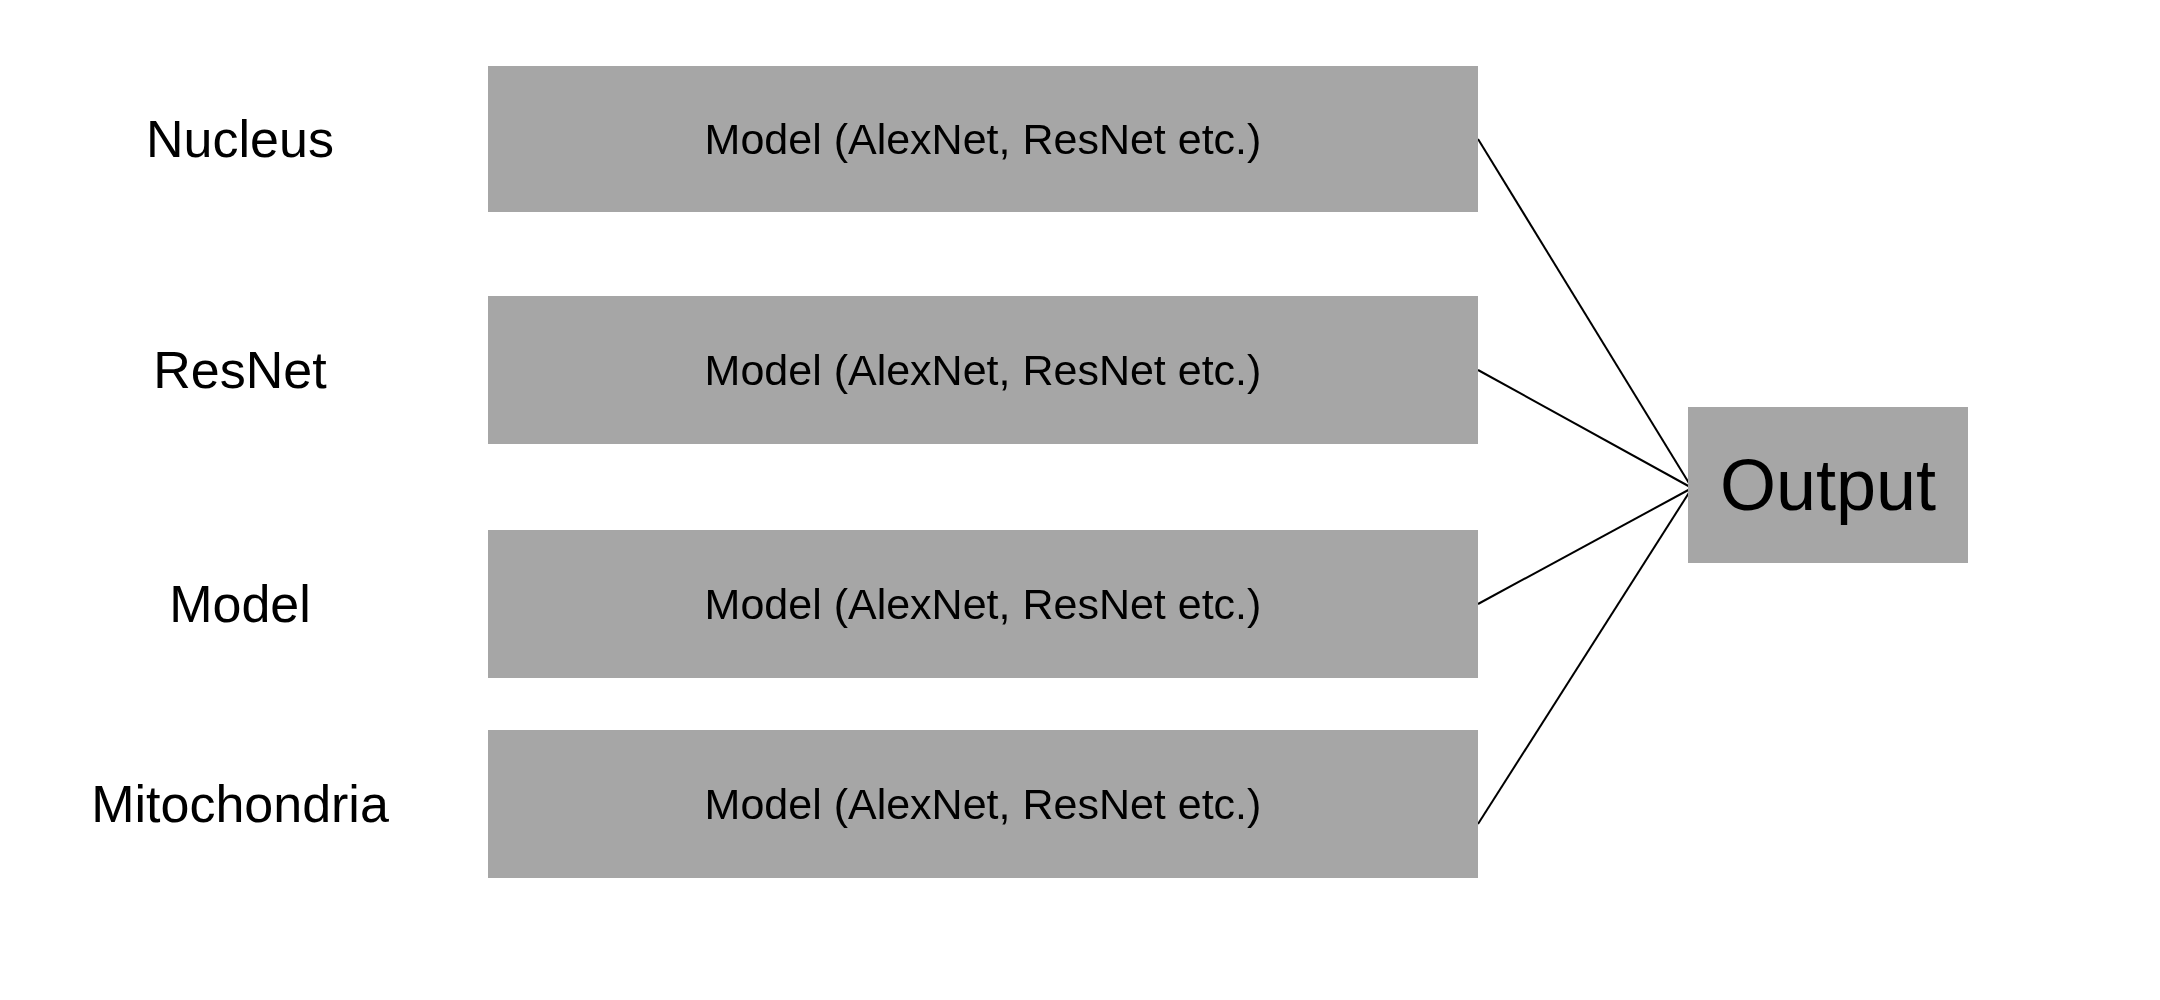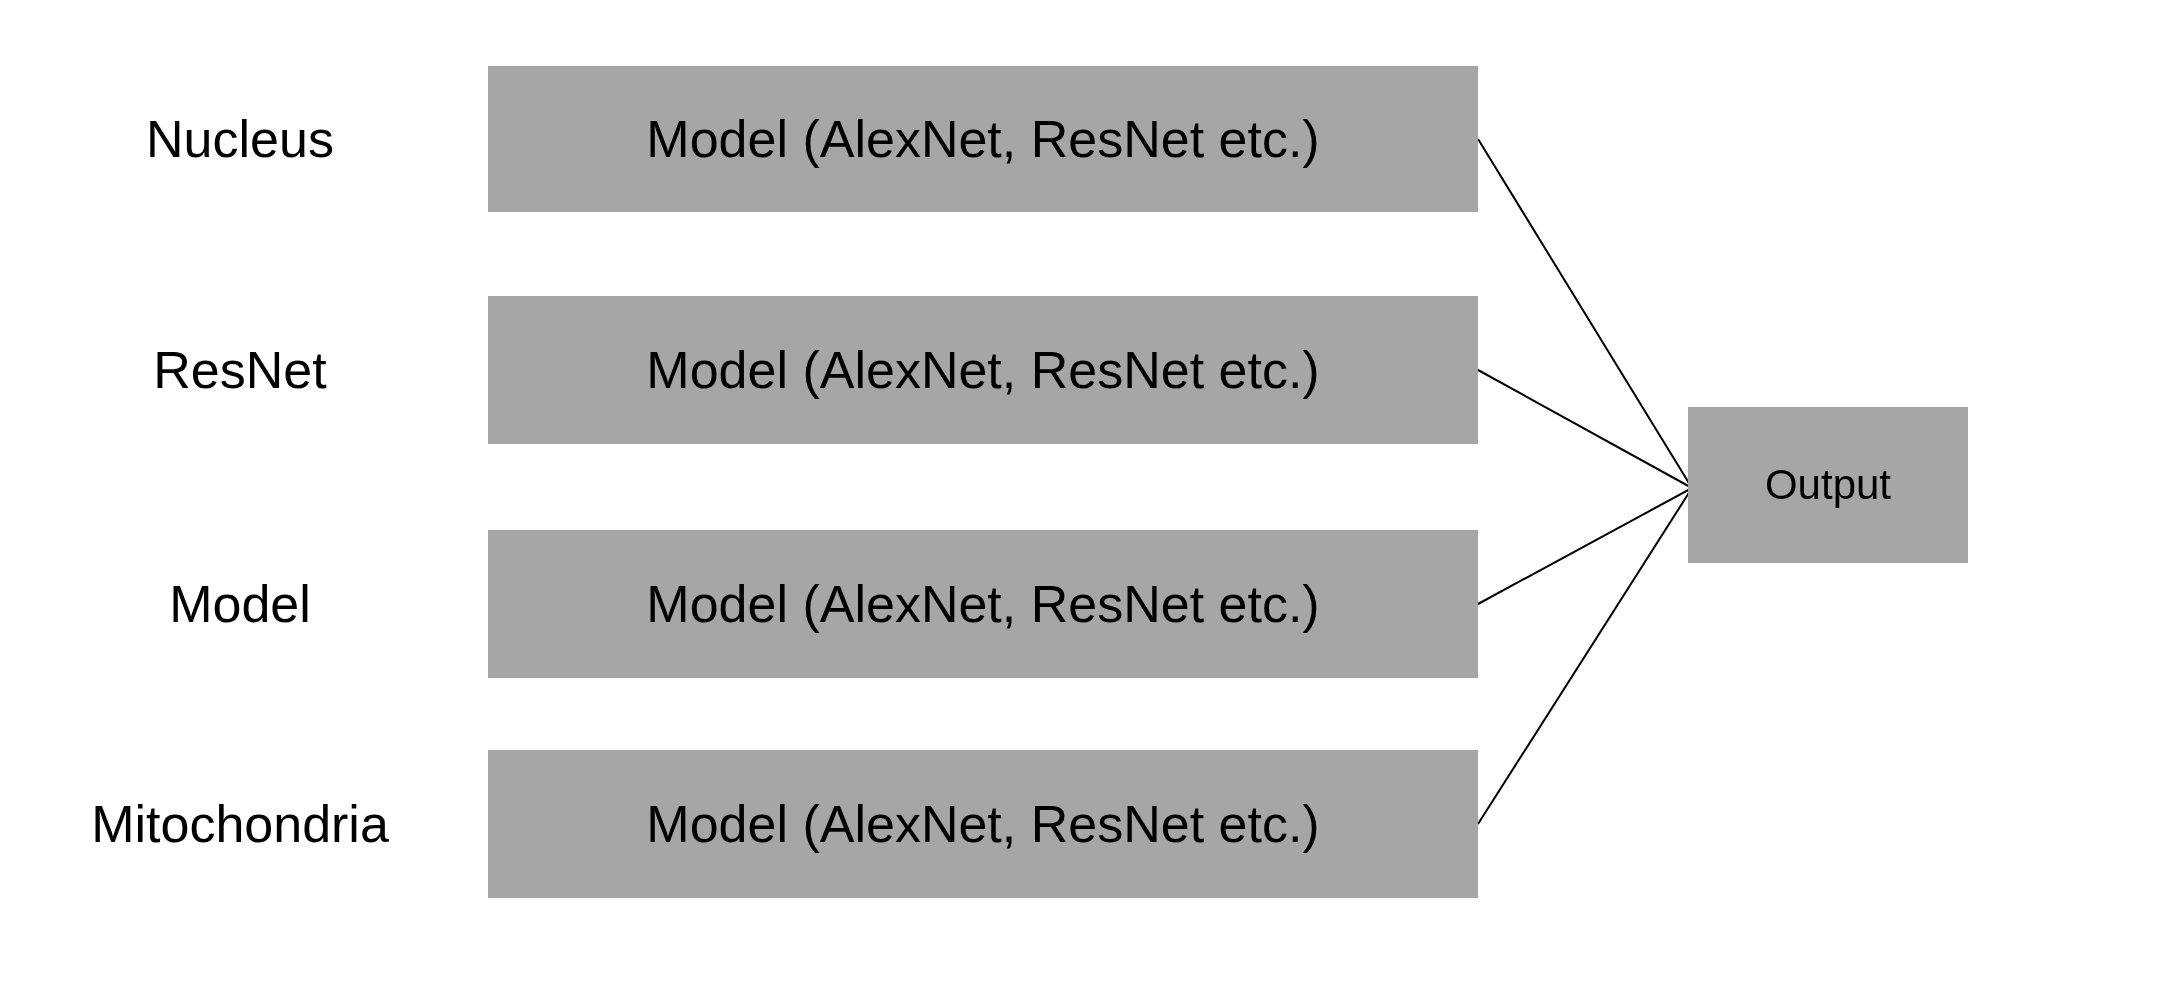--- a/index.html
+++ b/index.html
@@ -44,45 +44,45 @@
     white-space: nowrap;
   }
   .model-box {
     position: absolute;
     left: 488px;
     width: 990px;
     background: var(--box-fill);
     display: flex;
     align-items: center;
     justify-content: center;
-    font-size: 52px;
+    font-size: 43px;
     line-height: 1;
     color: var(--text);
     white-space: nowrap;
   }
   .output-box {
     position: absolute;
     left: 1688px;
     top: 407px;
     width: 280px;
     height: 156px;
     background: var(--box-fill);
     display: flex;
     align-items: center;
     justify-content: center;
-    font-size: 42px;
+    font-size: 72px;
     line-height: 1;
     color: var(--text);
     white-space: nowrap;
   }
   
   .r0 { top: 66px;  height: 146px; }
   .r1 { top: 296px; height: 148px; }
   .r2 { top: 530px; height: 148px; }
-  .r3 { top: 750px; height: 148px; }
+  .r3 { top: 730px; height: 148px; }
 </style>
 </head>
 <body>
 
 <div class="canvas">
 
   <svg class="connectors" viewBox="0 0 2160 1000" xmlns="http://www.w3.org/2000/svg" aria-hidden="true">
     <line x1="1478" y1="139" x2="1692" y2="488"></line>
     <line x1="1478" y1="370" x2="1692" y2="488"></line>
     <line x1="1478" y1="604" x2="1692" y2="488"></line>

